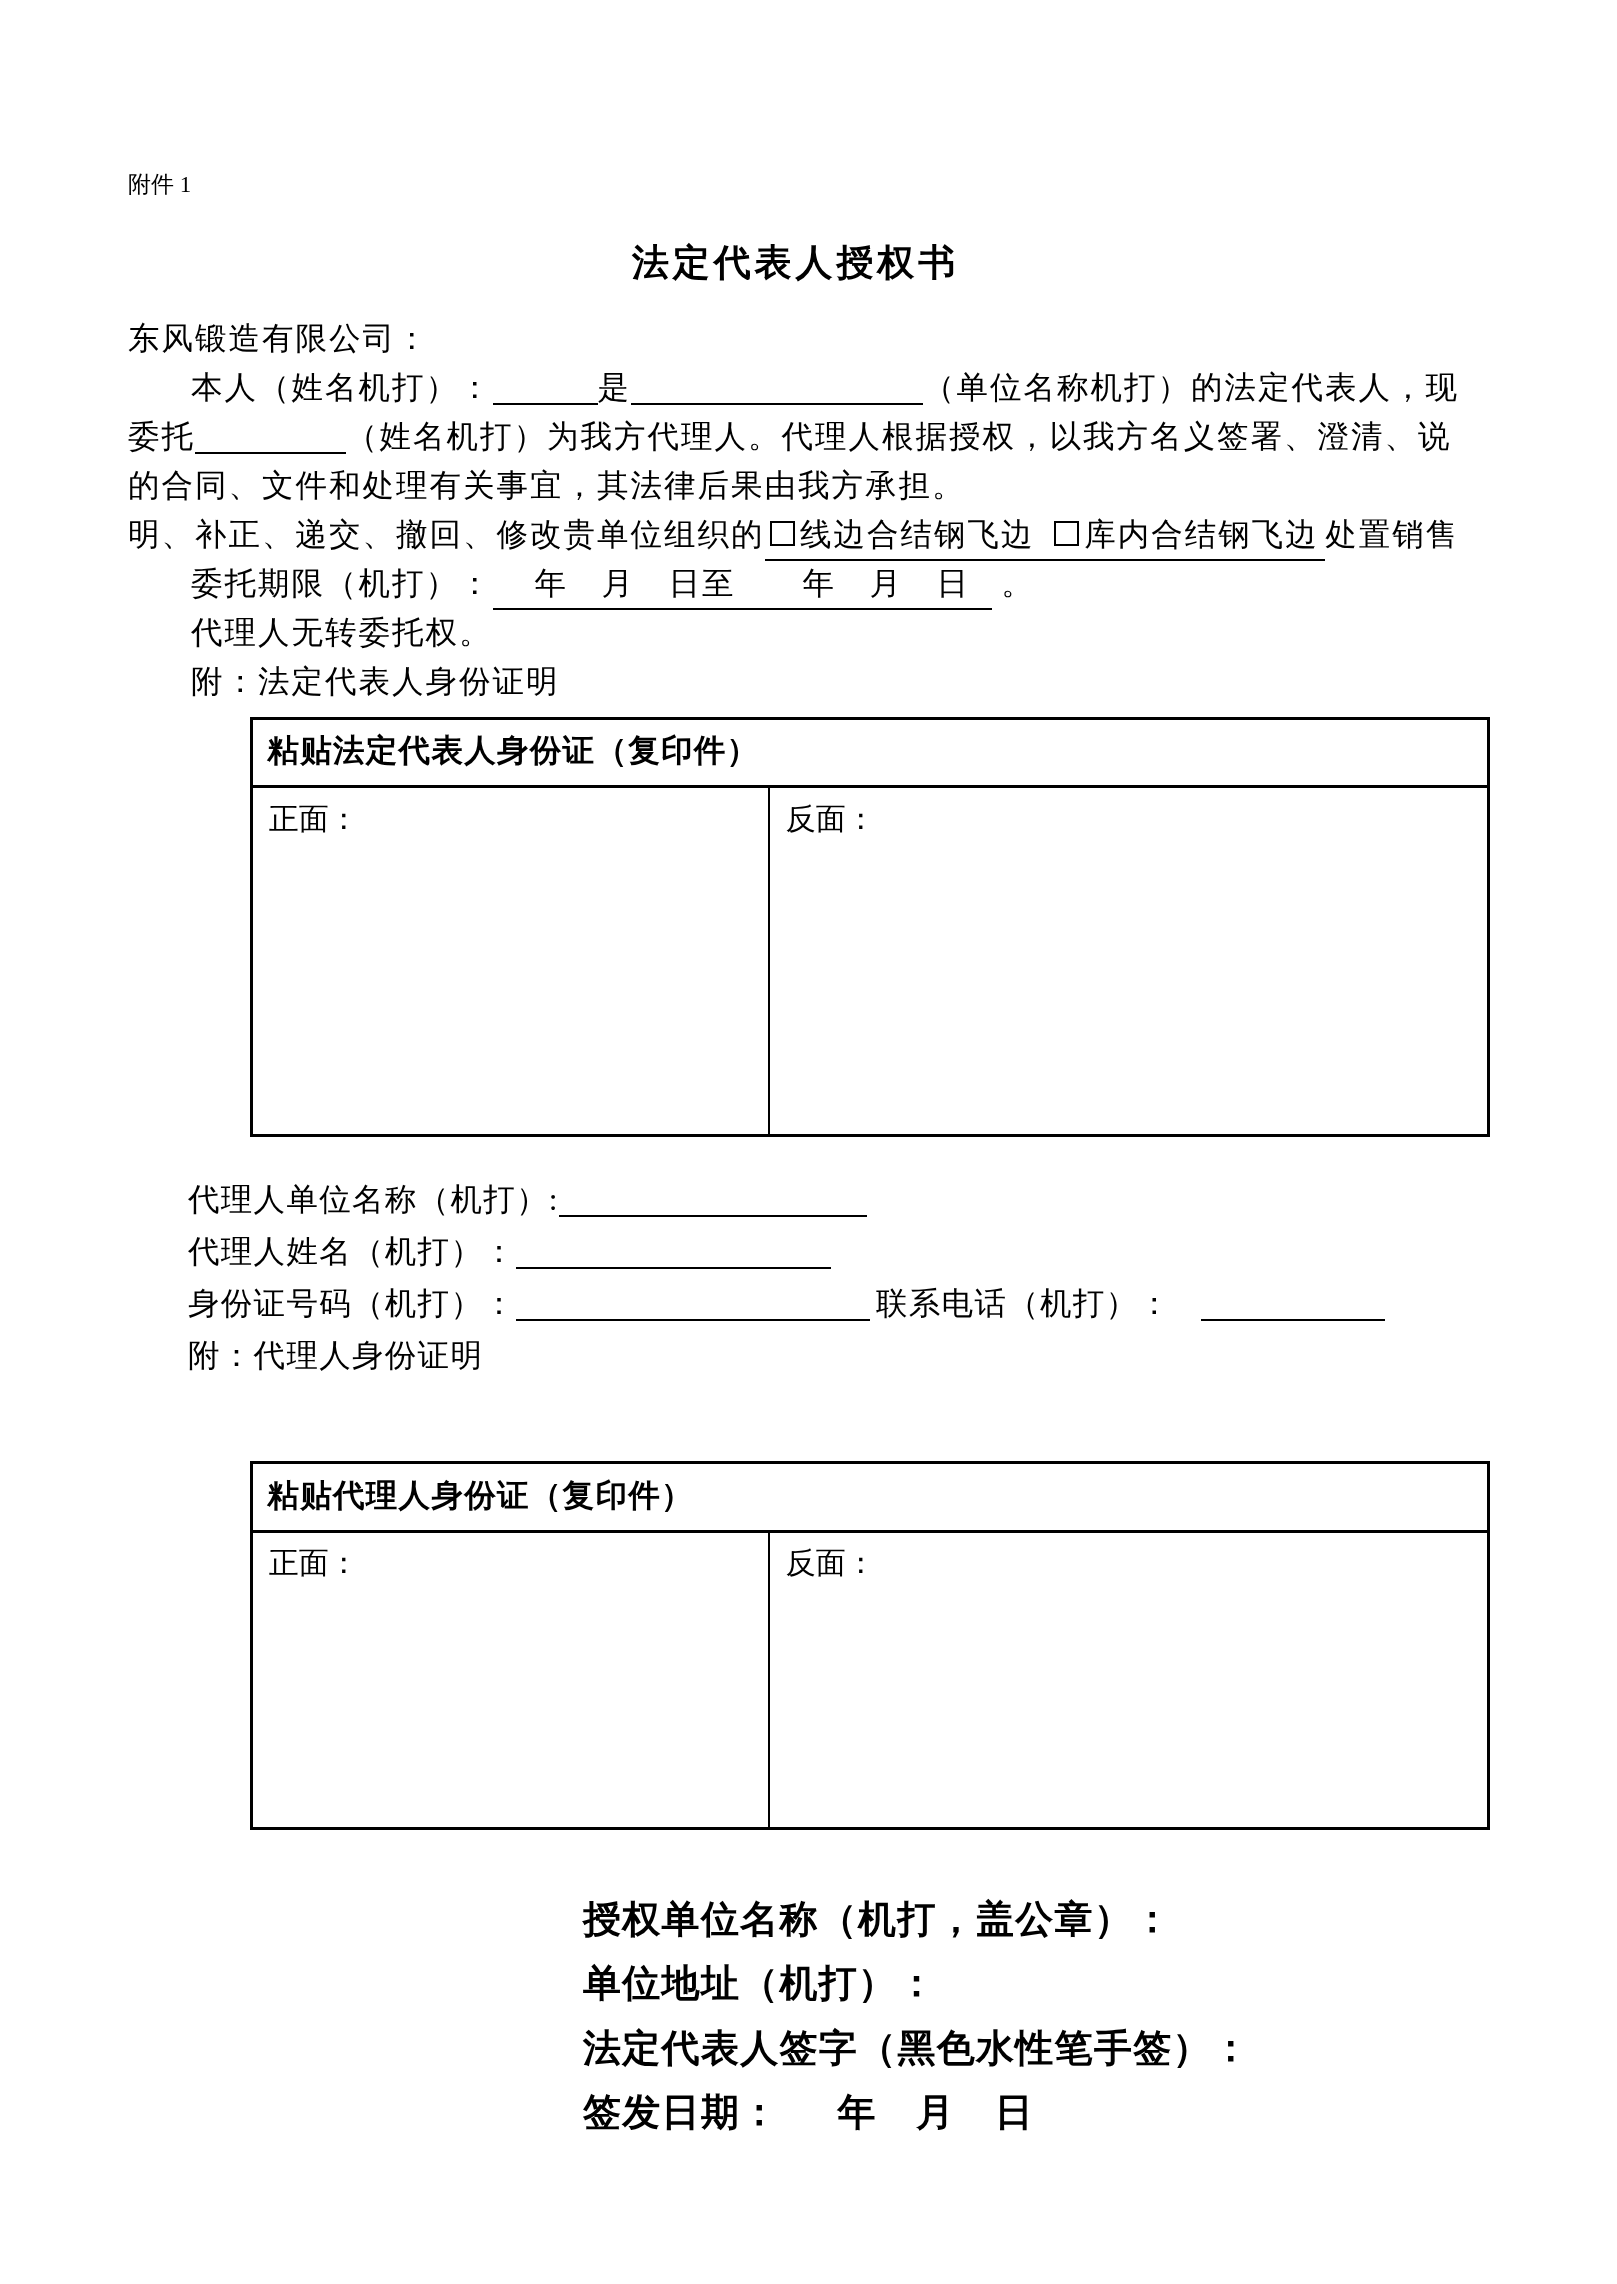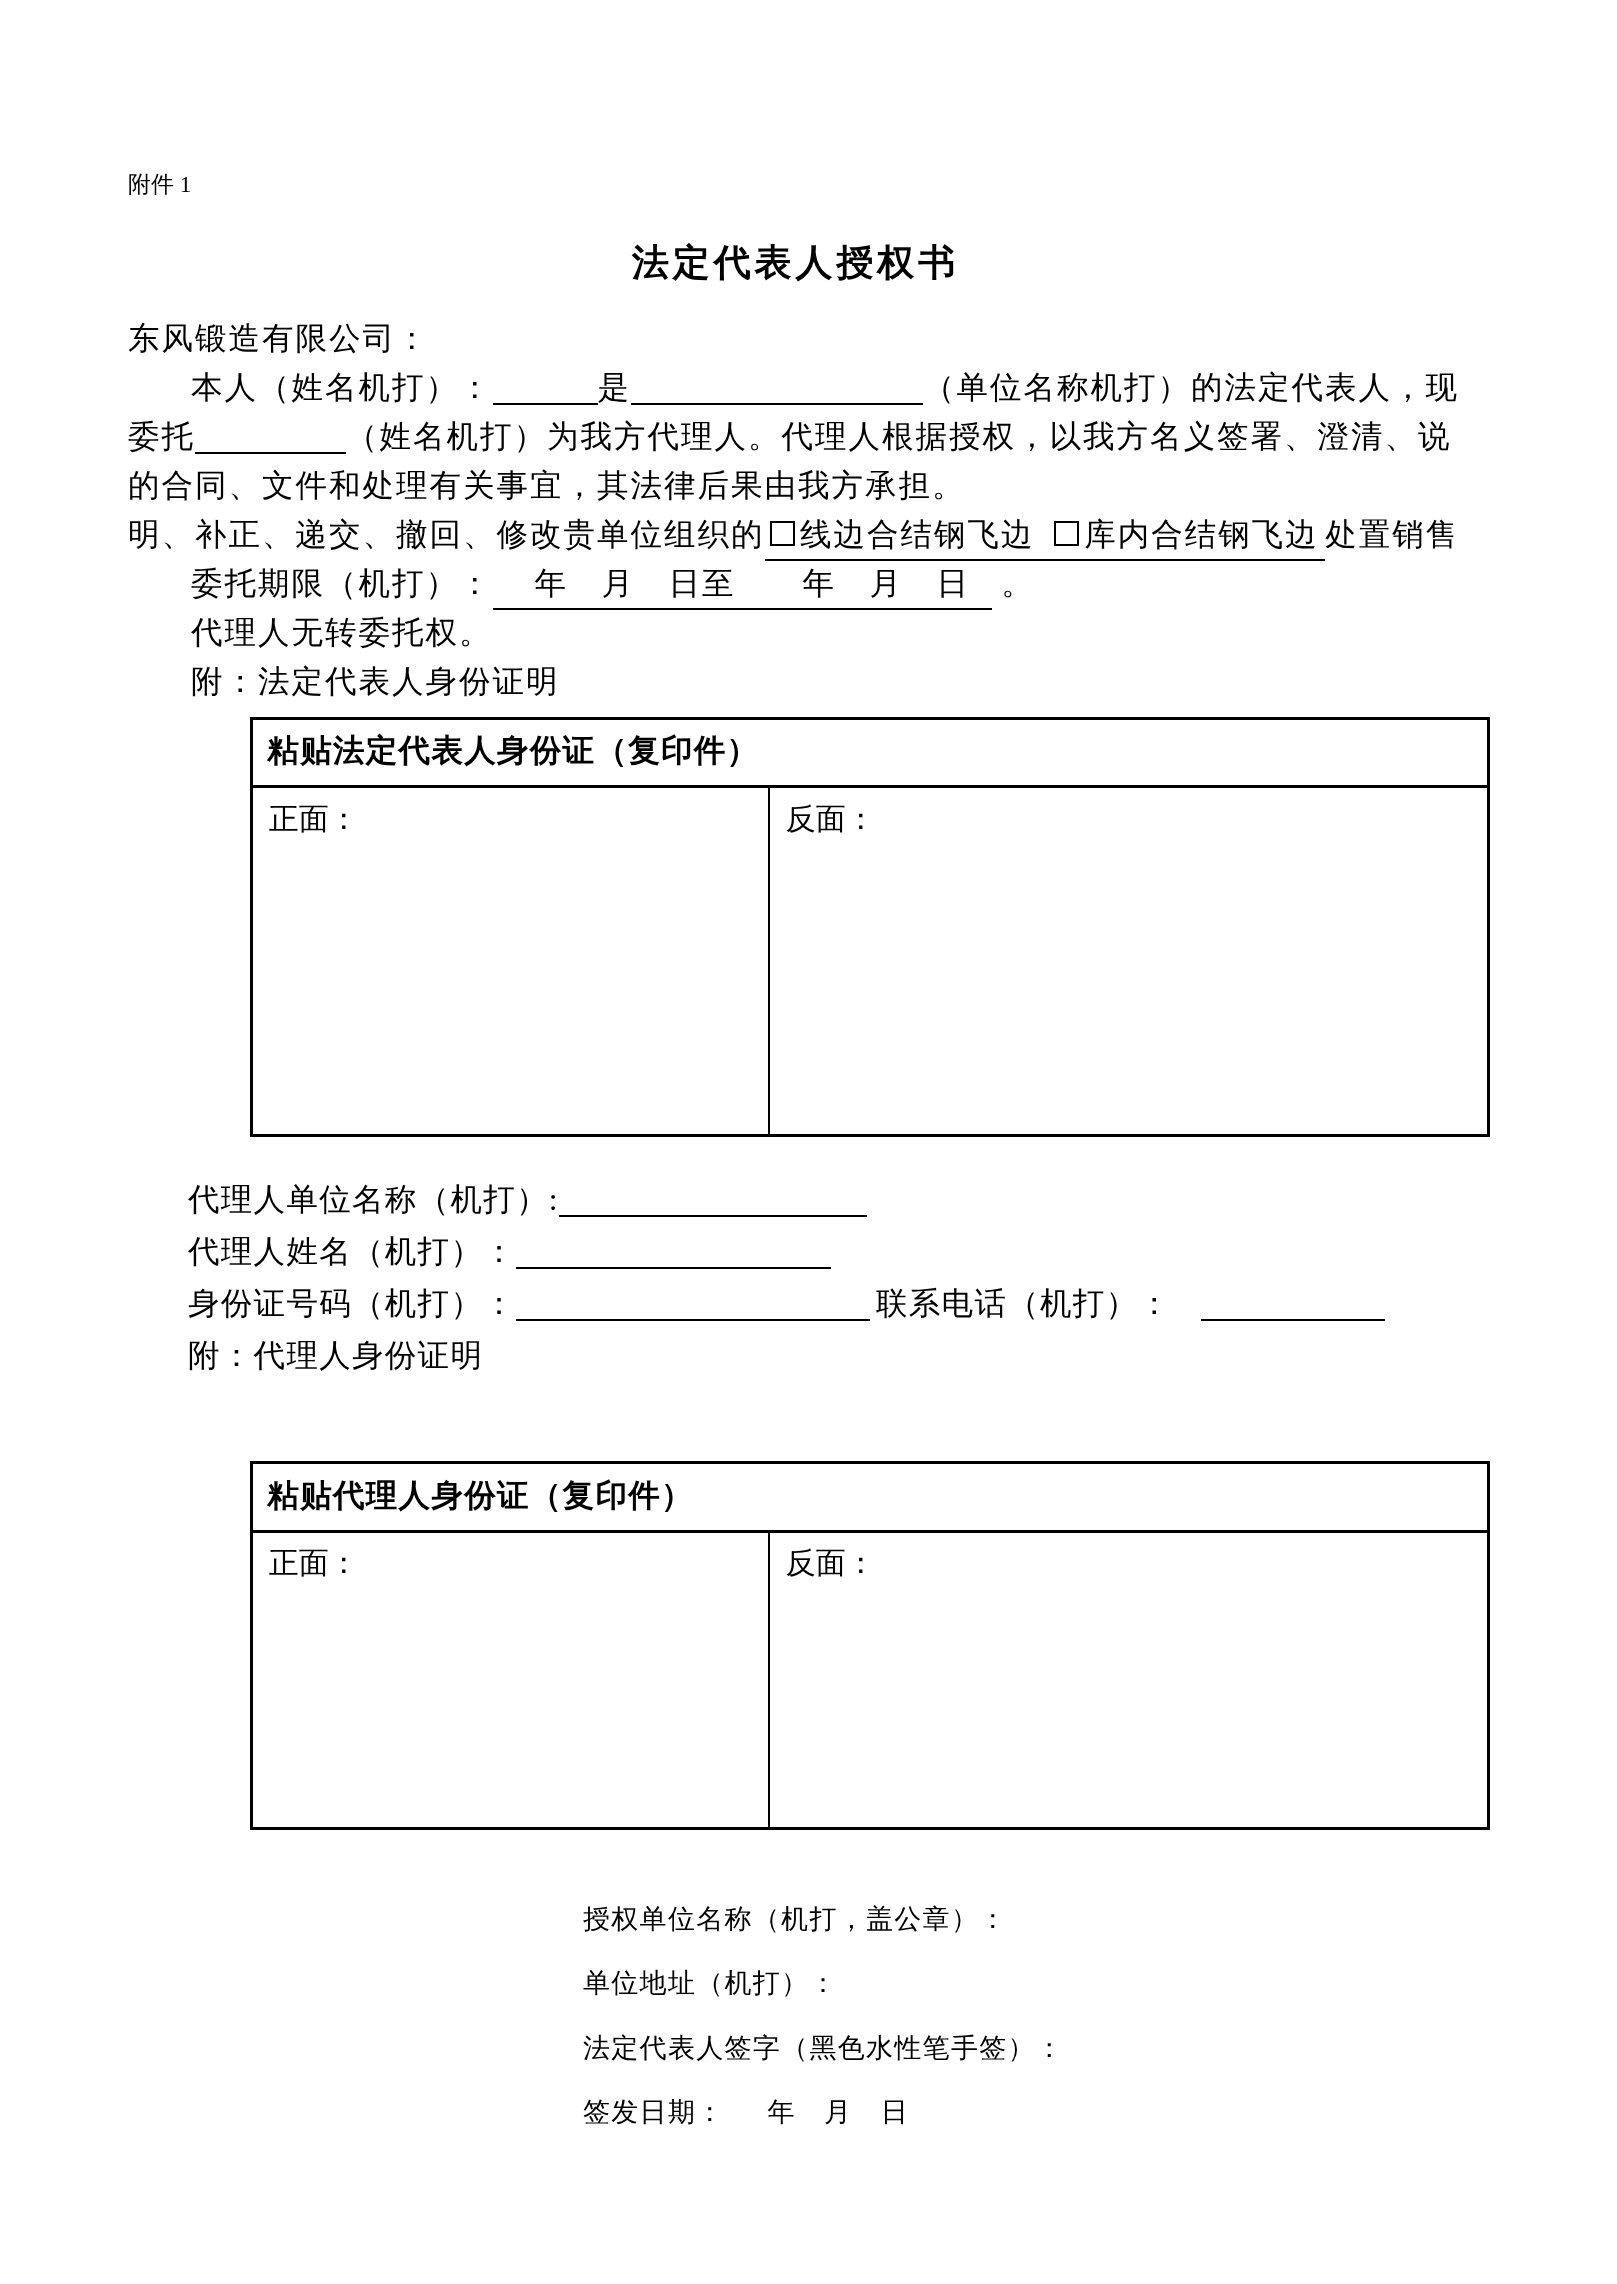--- a/index.html
+++ b/index.html
@@ -63,23 +63,23 @@
   .t1 { margin-top:10.5px; }
   .t1 .tbody { height:346px; }
   .t2 { margin-top:79px; }
   .t2 .tbody { height:294px; }
 
   .agentblock { margin-top:37px; font-size:31.5px; }
   .aline { line-height:52px; height:52px; white-space:nowrap; padding-left:60px; letter-spacing:1.3px; }
   .phlabel { margin-left:6px; }
   .phblank { margin-left:30px; }
 
-  .footer { margin-top:71px; margin-left:455px; font-size:27px; font-weight:normal; }
+  .footer { margin-top:71px; margin-left:455px; font-size:38px; font-weight:bold; }
   .fline { line-height:37px; margin-bottom:27.5px; letter-spacing:1.3px; white-space:nowrap; }
-  .datefields { margin-left:43px; white-space:pre; }
+  .datefields { margin-left:58px; white-space:pre; }
 </style>
 </head>
 <body>
 
 <div class="page">
 
   <div class="attachment">附件 1</div>
 
   <div class="title">法定代表人授权书</div>
 

